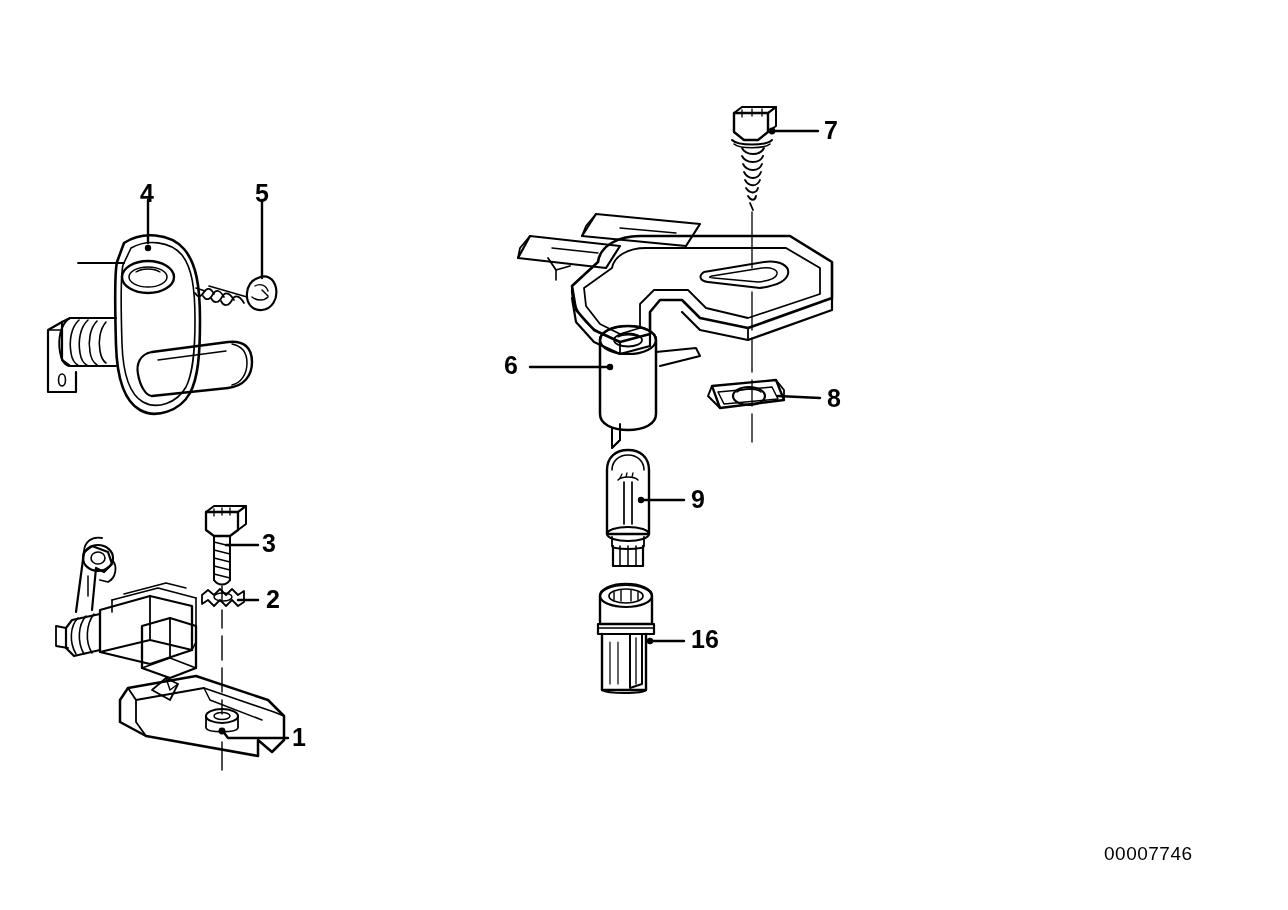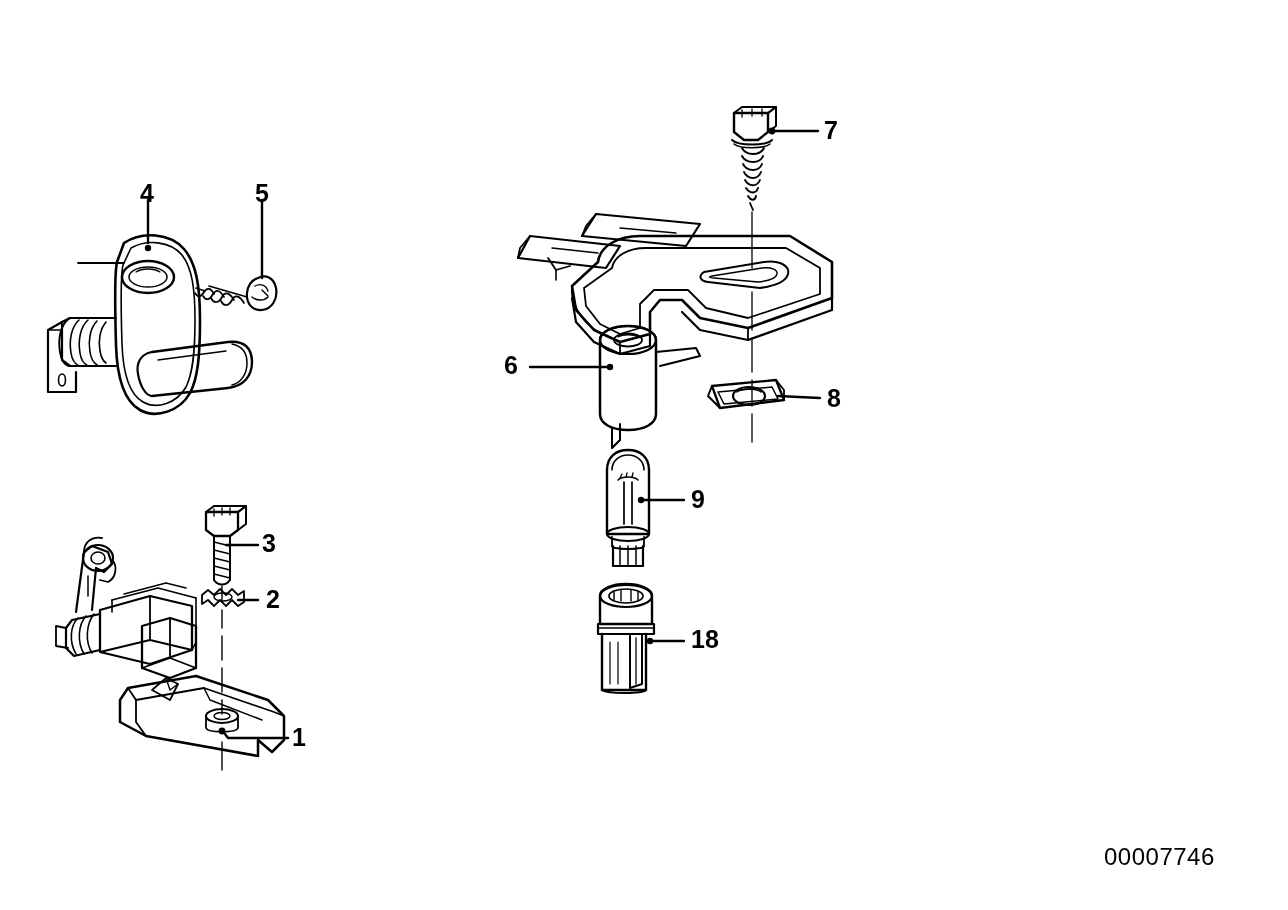--- a/index.html
+++ b/index.html
@@ -34,21 +34,21 @@
     color: #000000;
     line-height: 1;
     white-space: nowrap;
     user-select: none;
   }
   #diagram-id {
     position: absolute;
     left: 1104px;
     top: 843px;
     font-family: "Liberation Sans", sans-serif;
-    font-size: 24px;
+    font-size: 19px;
     letter-spacing: 0.5px;
     color: #000000;
     white-space: nowrap;
   }
 </style>
 </head>
 <body>
 
 <div id="diagram-root">
 
@@ -306,17 +306,17 @@
 
   <div class="callout-label" style="left:292px; top:725px;">1</div>
   <div class="callout-label" style="left:266px; top:587px;">2</div>
   <div class="callout-label" style="left:262px; top:531px;">3</div>
   <div class="callout-label" style="left:140px; top:181px;">4</div>
   <div class="callout-label" style="left:255px; top:181px;">5</div>
   <div class="callout-label" style="left:504px; top:353px;">6</div>
   <div class="callout-label" style="left:824px; top:118px;">7</div>
   <div class="callout-label" style="left:827px; top:386px;">8</div>
   <div class="callout-label" style="left:691px; top:487px;">9</div>
-  <div class="callout-label" style="left:691px; top:627px;">18</div>
+  <div class="callout-label" style="left:691px; top:627px;">16</div>
 
   <div id="diagram-id">00007746</div>
 
 </div>
 
 </body></html>

